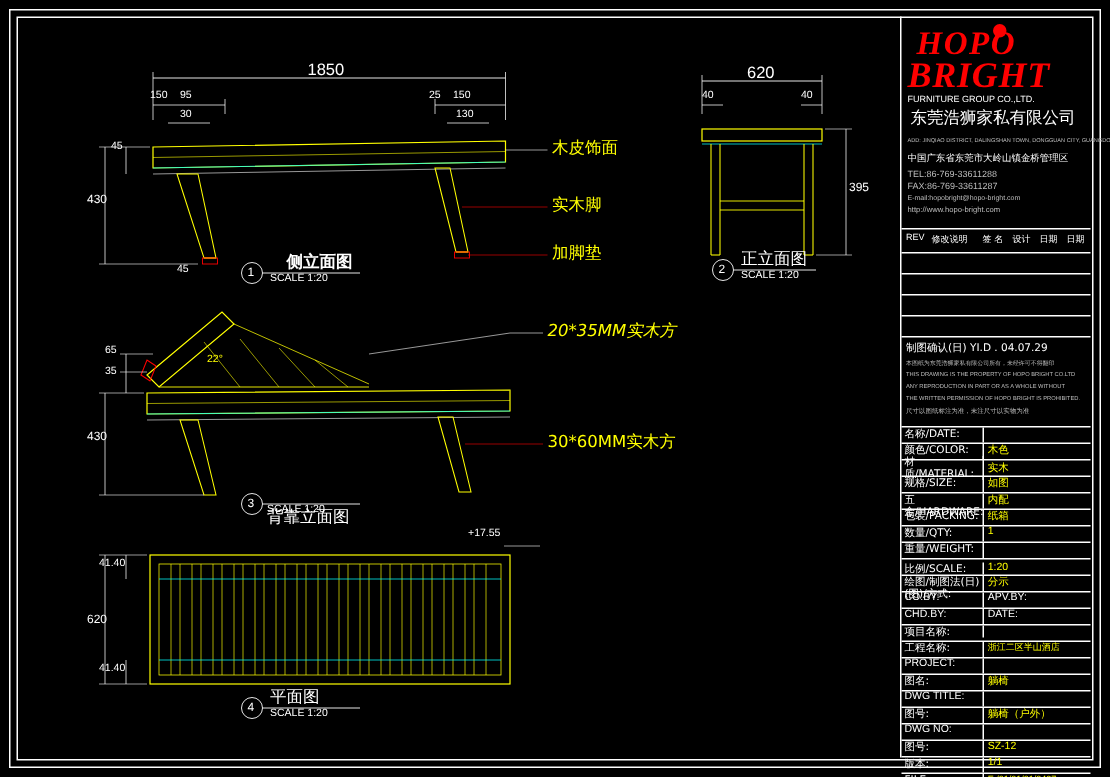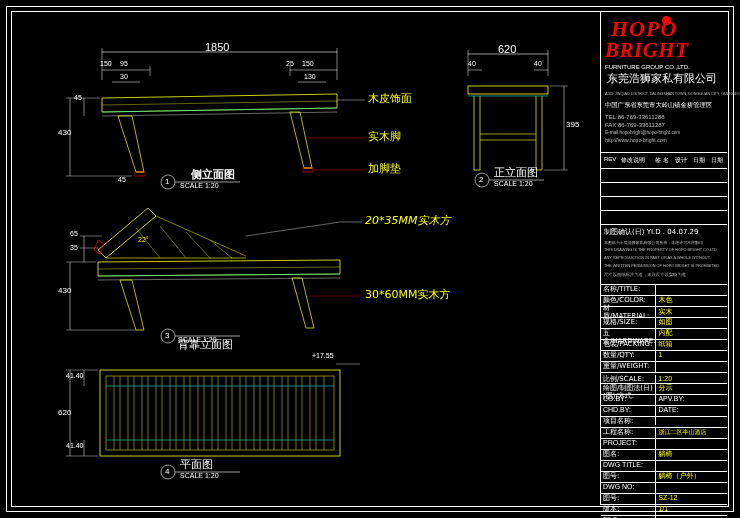--- a/index.html
+++ b/index.html
@@ -240,21 +240,21 @@
     <div class="abs t7 wht nowrap" style="left:272px;top:0px;">+17.55</div>
     <div class="abs t9 wht nowrap title-cn" style="left:140px;top:108px;">平面图</div>
     <div class="abs t7 wht nowrap" style="left:140px;top:120px;">SCALE 1:20</div>
     <div class="abs t8 wht nowrap" style="left:125px;top:115px;">4</div>
   </div>
 
   <div class="abs" style="left:601px;top:12px;width:126px;height:492px;">
 
     <div class="abs" style="left:2px;top:4px;width:122px;height:52px;">
       <div class="abs logo red" style="left:8px;top:0px;font-size:22px;letter-spacing:1px;">HOPO</div>
-      <div class="abs logo red" style="left:2px;top:22px;font-size:21px;letter-spacing:0.5px;text-align:right;">BRIGHT</div>
+      <div class="abs logo red" style="left:2px;top:22px;font-size:24px;letter-spacing:0.5px;text-align:right;">BRIGHT</div>
 
       <div class="abs" style="left:59px;top:0px;width:9px;height:9px;border-radius:50%;background:#ff0000;"></div>
     </div>
 
     <div class="abs t6 wht nowrap" style="left:4px;top:52px;">FURNITURE GROUP CO.,LTD.</div>
     <div class="abs t9 wht nowrap title-cn" style="left:6px;top:62px;">东莞浩狮家私有限公司</div>
 
     <div class="abs t6 gry nowrap" style="left:4px;top:80px;transform:scale(0.62);transform-origin:left top;">ADD: JINQIAO DISTRICT, DALINGSHAN TOWN, DONGGUAN CITY, GUANGDONG, CHINA</div>
     <div class="abs t7 wht nowrap title-cn" style="left:4px;top:90px;transform:scale(0.9);transform-origin:left top;">中国广东省东莞市大岭山镇金桥管理区</div>
     <div class="abs t6 gry nowrap" style="left:4px;top:102px;">TEL:86-769-33611288</div>
@@ -283,21 +283,21 @@
     <div class="abs t6 gry nowrap title-cn" style="left:3px;top:228px;transform:scale(0.66);transform-origin:left top;">本图纸为东莞浩狮家私有限公司所有，未经许可不得翻印</div>
     <div class="abs t6 gry nowrap" style="left:3px;top:236px;transform:scale(0.64);transform-origin:left top;">THIS DRAWING IS THE PROPERTY OF HOPO BRIGHT CO.LTD</div>
     <div class="abs t6 gry nowrap" style="left:3px;top:244px;transform:scale(0.64);transform-origin:left top;">ANY REPRODUCTION IN PART OR AS A WHOLE WITHOUT</div>
     <div class="abs t6 gry nowrap" style="left:3px;top:252px;transform:scale(0.64);transform-origin:left top;">THE WRITTEN PERMISSION OF HOPO BRIGHT IS PROHIBITED.</div>
     <div class="abs t6 gry nowrap title-cn" style="left:3px;top:260px;transform:scale(0.72);transform-origin:left top;">尺寸以图纸标注为准，未注尺寸以实物为准</div>
 
     <div class="vline" style="left:0px;top:272px;width:126px;height:1px;"></div>
 
     <div class="abs" style="left:0px;top:273px;width:126px;height:218px;border-left:0;">
       <div class="tblrow t7" style="height:10px;">
-          <div class="c1 wht title-cn">名称/TITLE:</div>
+          <div class="c1 wht title-cn">名称/DATE:</div>
           <div class="c2 yel"></div>
         </div>
       <div class="tblrow t7" style="height:10px;">
           <div class="c1 wht title-cn">颜色/COLOR:</div>
           <div class="c2 yel title-cn">木色</div>
         </div>
       <div class="tblrow t7" style="height:10px;align-items:center;">
           <div class="c1 wht title-cn">材质/MATERIAL:</div>
           <div class="c2 yel title-cn">实木</div>
         </div>

